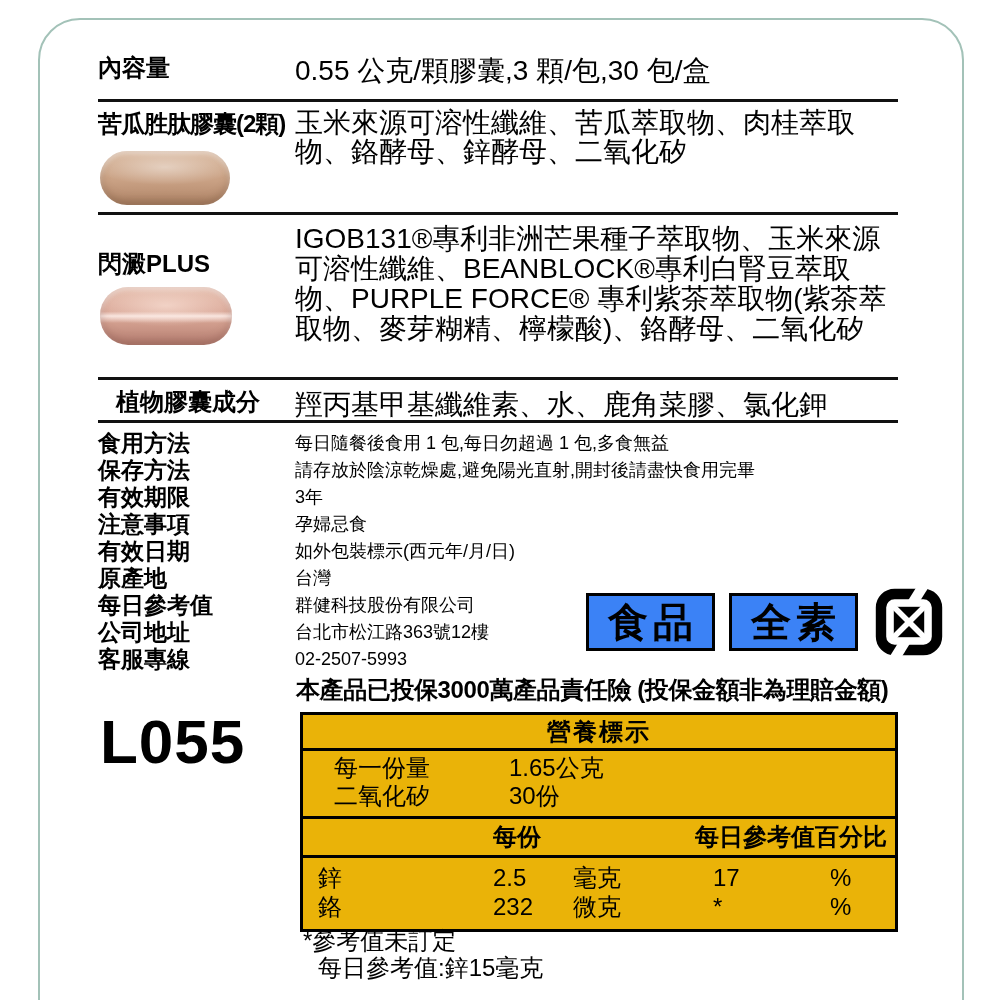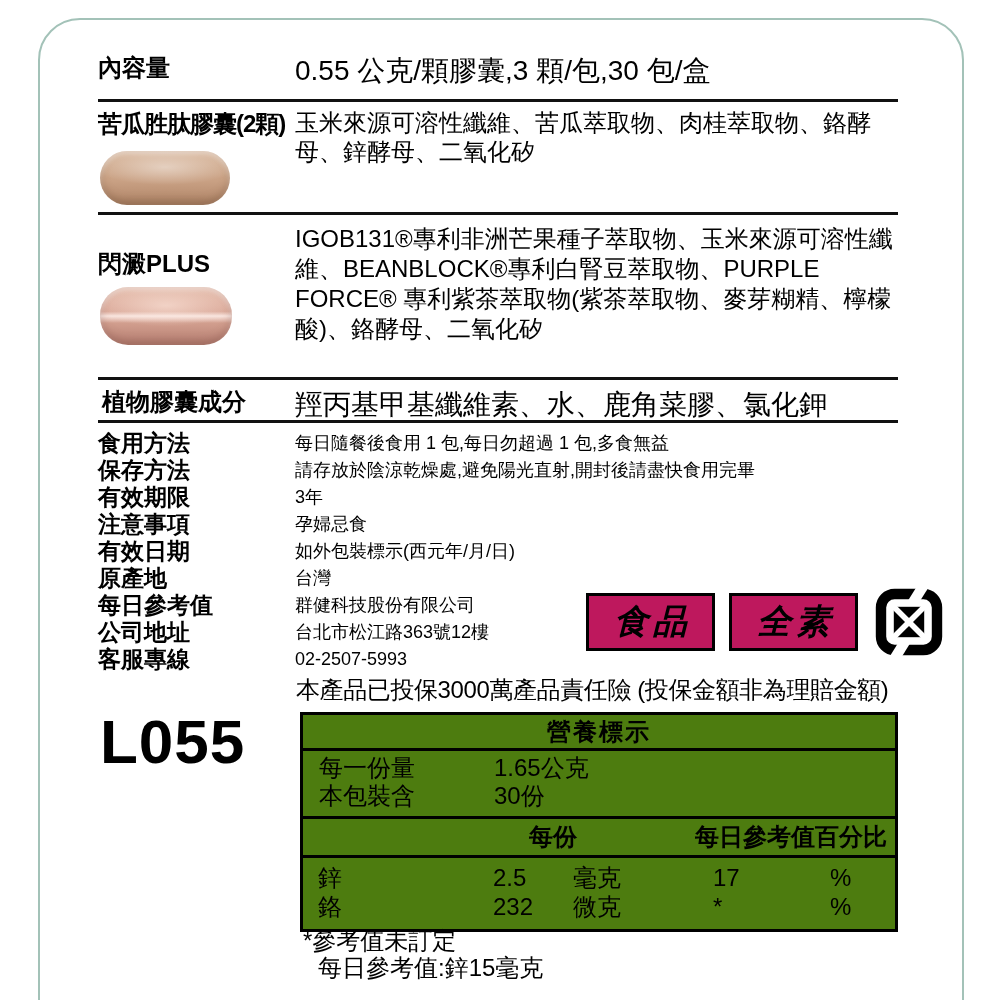--- a/index.html
+++ b/index.html
@@ -8,21 +8,21 @@
     font-family:"Liberation Sans","DejaVu Sans",sans-serif;color:#000;
   }
   .outer-border{
     position:absolute;left:38px;top:18px;width:922px;height:1040px;
     border:2px solid #a3c2b8;border-radius:42px;pointer-events:none;
   }
   .lbl{font-weight:bold;font-size:24px;}
   .val{font-size:28px;}
   .abs{position:absolute;}
   .divider{position:absolute;left:98px;width:800px;height:3px;background:#111;}
-  .ing{width:598px;line-height:29px;font-size:24px;}
+  .ing{width:598px;line-height:29px;font-size:28px;}
   
   .capsule{position:absolute;border-radius:28px;}
   .capsule.c1{
     left:100px;top:151px;width:130px;height:54px;
     background:
       radial-gradient(ellipse 90% 55% at 50% 30%, rgba(255,255,255,.45) 0%, rgba(255,255,255,0) 60%),
       linear-gradient(180deg,#d9b89e 0%,#cfa98c 30%,#c9a184 55%,#bb9174 80%,#a87f63 100%);
     box-shadow:inset 0 -4px 8px rgba(110,75,50,.35), inset 0 3px 5px rgba(255,255,255,.5);
   }
   .capsule.c2{
@@ -35,35 +35,35 @@
   }
   
   .info-list{position:absolute;left:98px;top:430px;width:806px;}
   .info-row{display:flex;line-height:27px;}
   .info-row .k{width:197px;font-weight:bold;font-size:23px;flex:none;}
   .info-row .v{font-size:18px;white-space:nowrap;}
   
   .badges{position:absolute;left:586px;top:586px;display:flex;align-items:center;gap:14px;}
   .badge-box{
     border:3px solid #000;height:52px;min-width:106px;display:flex;align-items:center;justify-content:center;
-    font-size:34px;font-weight:bold;letter-spacing:5px;padding:0 6px 0 11px;background:#be185d;font-style:italic;
+    font-size:40px;font-weight:bold;letter-spacing:5px;padding:0 6px 0 11px;background:#3b82f6;
   }
   .recycle{width:74px;height:72px;display:block;}
   
-  .insurance{position:absolute;left:296px;top:674px;width:620px;font-size:24px;font-weight:normal;letter-spacing:-0.4px;}
+  .insurance{position:absolute;left:296px;top:674px;width:620px;font-size:24px;font-weight:bold;letter-spacing:-0.4px;}
   
   .pcode{position:absolute;left:100px;top:706px;font-size:62px;font-weight:bold;letter-spacing:1px;}
   
-  .ntable{position:absolute;left:300px;top:712px;width:592px;border:3px solid #000;background:#4d7c0f;}
+  .ntable{position:absolute;left:300px;top:712px;width:592px;border:3px solid #000;background:#eab308;}
   .nt-title{height:33px;border-bottom:3px solid #000;display:flex;align-items:center;justify-content:center;
     font-size:24px;font-weight:bold;letter-spacing:2px;}
-  .nt-serv{border-bottom:3px solid #000;padding:3px 0 6px 1px;}
+  .nt-serv{border-bottom:3px solid #000;padding:3px 0 6px 16px;}
   .nt-line{display:flex;line-height:28px;font-size:24px;}
   .nt-line .c-name{width:175px;padding-left:15px;flex:none;}
-  .nt-cols{border-bottom:3px solid #000;display:flex;align-items:center;height:36px;font-size:24px;font-weight:bold;padding-left:36px;}
+  .nt-cols{border-bottom:3px solid #000;display:flex;align-items:center;height:36px;font-size:24px;font-weight:bold;}
   .nt-cols .c-blank{width:190px;flex:none;}
   .nt-cols .c-per{flex:1;}
   .nt-cols .c-dv{padding-right:8px;}
   .nt-body{padding:5px 0 8px 0;}
   .nt-row{display:flex;line-height:29px;font-size:24px;}
   .nt-row .c-name{width:175px;padding-left:15px;flex:none;}
   .nt-row .c-amt{width:80px;flex:none;}
   .nt-row .c-unit{width:140px;flex:none;}
   .nt-row .c-dv{width:117px;flex:none;}
   .nt-row .c-pct{flex:1;}
@@ -84,21 +84,21 @@
   <div class="abs lbl" style="left:98px;top:108px;letter-spacing:-1px;">苦瓜胜肽膠囊(2顆)</div>
   <div class="abs ing" style="left:295px;top:108px;">玉米來源可溶性纖維、苦瓜萃取物、肉桂萃取物、鉻酵母、鋅酵母、二氧化矽</div>
   <div class="capsule c1"></div>
   <div class="divider" style="top:212px;"></div>
 
   <div class="abs lbl" style="left:98px;top:224px;margin-top:24px;">閃澱PLUS</div>
   <div class="abs ing" style="left:295px;top:224px;line-height:30px;">IGOB131®專利非洲芒果種子萃取物、玉米來源可溶性纖維、BEANBLOCK®專利白腎豆萃取物、PURPLE FORCE® 專利紫茶萃取物(紫茶萃取物、麥芽糊精、檸檬酸)、鉻酵母、二氧化矽</div>
   <div class="capsule c2"></div>
   <div class="divider" style="top:377px;"></div>
 
-  <div class="abs lbl" style="left:102px;top:386px;">植物膠囊成分</div>
+  <div class="abs lbl" style="left:116px;top:386px;">植物膠囊成分</div>
   <div class="abs val" style="left:295px;top:386px;">羥丙基甲基纖維素、水、鹿角菜膠、氯化鉀</div>
   <div class="divider" style="top:420px;"></div>
 
   <div class="info-list">
     <div class="info-row">
       <span class="k">食用方法</span>
       <span class="v">每日隨餐後食用 1 包,每日勿超過 1 包,多食無益</span>
     </div>
     <div class="info-row">
       <span class="k">保存方法</span>
@@ -152,21 +152,21 @@
   <div class="pcode">L055</div>
 
   <div class="ntable">
     <div class="nt-title">營養標示</div>
     <div class="nt-serv">
       <div class="nt-line">
         <span class="c-name">每一份量</span>
         <span>1.65公克</span>
       </div>
       <div class="nt-line">
-        <span class="c-name">本包裝含</span>
+        <span class="c-name">二氧化矽</span>
         <span>30份</span>
       </div>
     </div>
     <div class="nt-cols">
       <span class="c-blank"></span>
       <span class="c-per">每份</span>
       <span class="c-dv">每日參考值百分比</span>
     </div>
     <div class="nt-body">
       <div class="nt-row">

